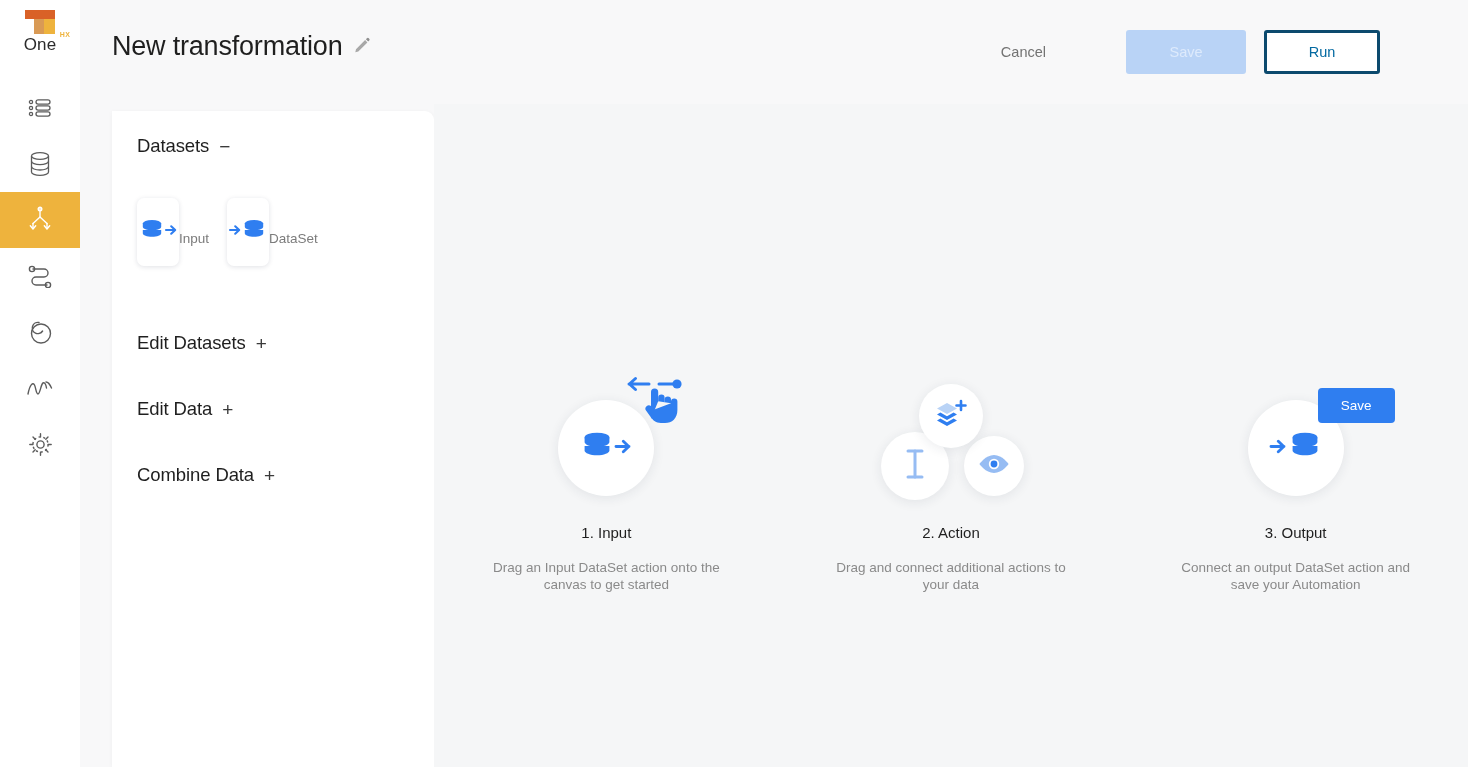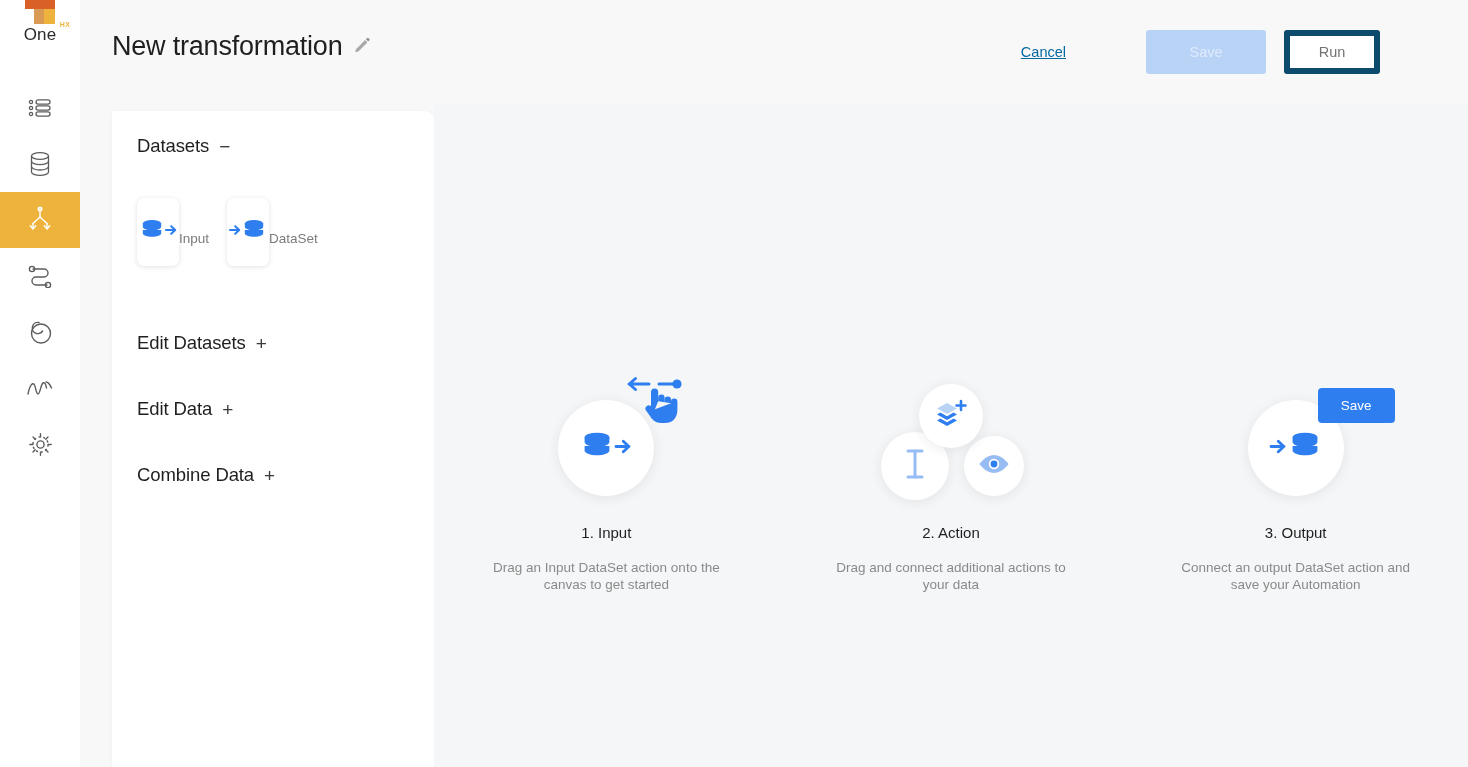--- a/index.html
+++ b/index.html
@@ -16,20 +16,21 @@
     width: 80px; height: 767px;
     background: #ffffff;
     flex: 0 0 80px;
     position: relative;
     z-index: 5;
   }
   .brand {
     height: 72px;
     display: flex; flex-direction: column;
     align-items: center; justify-content: flex-start;
+    padding-top: 10px;
   }
   .brand-mark { position: relative; width: 34px; height: 24px; }
   .brand-mark .bar   { position: absolute; left: 2px;  top: 0;   width: 30px; height: 9px;  background: #d96127; }
   .brand-mark .stem  { position: absolute; left: 11px; top: 9px; width: 10px; height: 15px; background: #d99a55; }
   .brand-mark .block { position: absolute; left: 21px; top: 9px; width: 11px; height: 15px; background: #eeb33d; }
   .brand-text {
     position: relative;
     font-size: 17px; color: #2b2b2b; letter-spacing: .1px;
     margin-top: 1px;
   }
@@ -63,27 +64,27 @@
 
   .actions {
     position: absolute; right: 88px; top: 30px;
     display: flex; align-items: center; gap: 0;
   }
   .btn {
     height: 44px; border-radius: 3px; border: none;
     font-family: "Liberation Sans", sans-serif;
     font-size: 14.5px; cursor: pointer; background: none;
   }
-  .btn-cancel { color: #0369a1; padding: 0 14px; margin-right: 66px; text-decoration: underline; }
+  .btn-cancel { color: #737373; padding: 0 14px; margin-right: 66px; }
   .btn-save-top {
     width: 120px; background: #b9d3f6; color: #ddeafc; margin-right: 18px;
   }
   .btn-run {
-    width: 96px; background: #ffffff; color: #737373;
-    border: 6px solid #0c4a6e;
+    width: 116px; background: #ffffff; color: #0369a1;
+    border: 3px solid #0c4a6e;
   }
 
   
   .panel {
     position: absolute; left: 32px; top: 111px;
     width: 322px; height: 656px;
     background: #ffffff;
     border-top-right-radius: 9px;
     box-shadow: 0 1px 5px rgba(0,0,0,.045);
     padding: 0 25px;

